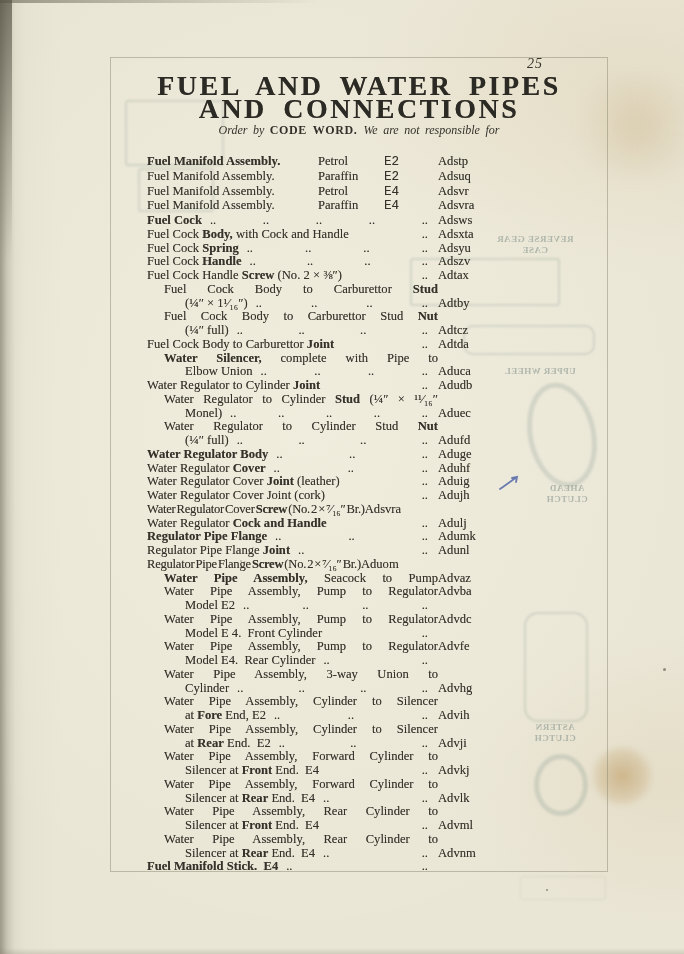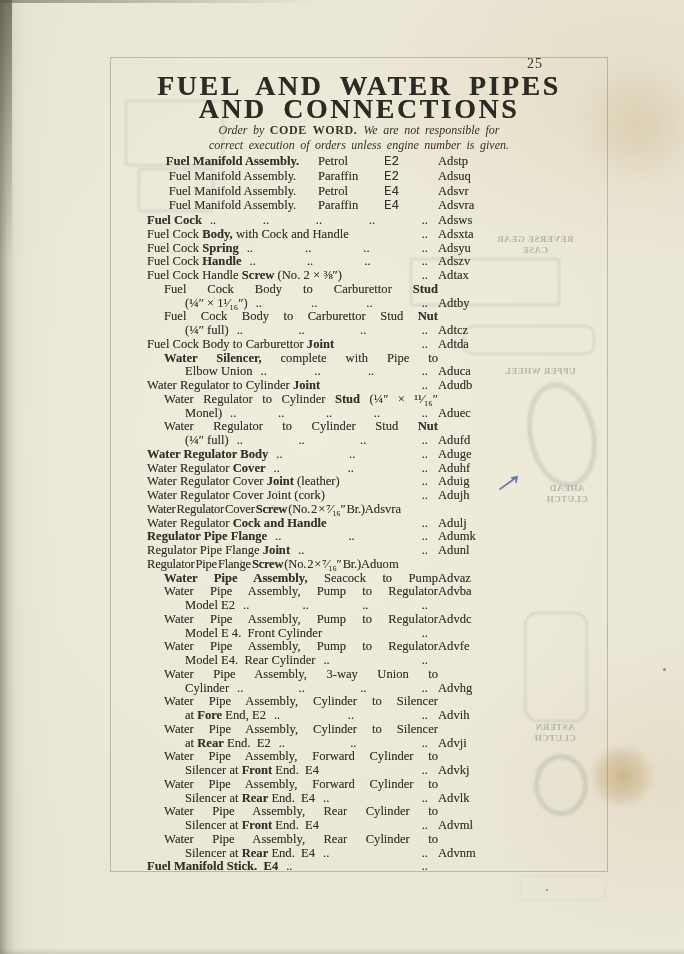--- a/index.html
+++ b/index.html
@@ -18,33 +18,33 @@
   .spine{position:absolute;left:0;top:0;width:15px;height:954px;
     background:linear-gradient(90deg,rgba(98,94,78,.45),rgba(130,126,108,.2) 45%,transparent);}
   .top-edge{position:absolute;left:0;top:0;width:320px;height:3px;
     background:linear-gradient(90deg,rgba(90,86,70,.55),transparent);}
   .bottom-edge{position:absolute;left:0;bottom:0;width:684px;height:6px;
     background:linear-gradient(0deg,rgba(120,115,96,.22),transparent);}
 
   .frame{position:absolute;left:110px;top:57px;width:496px;height:813px;
     border:1px solid rgba(140,138,116,.5);}
 
-  .pagenum{position:absolute;left:527px;top:56px;font-size:14px;letter-spacing:1px;color:#36342c;}
+  .pagenum{position:absolute;left:527px;top:56px;font-size:14px;letter-spacing:1px;color:#36342c;font-style:italic;}
 
   .header{position:absolute;left:28px;top:16px;width:440px;text-align:center;}
   .title{font-size:28px;font-weight:bold;letter-spacing:2.5px;word-spacing:7px;
     line-height:23px;color:#2c2a24;text-shadow:0 0 .4px rgba(40,38,30,.55);}
   .note{margin-top:3px;font-size:12px;font-style:italic;line-height:14.6px;
     word-spacing:2.5px;color:#33312a;}
   .note .em{font-style:normal;font-weight:bold;letter-spacing:.6px;}
 
   .list{position:absolute;left:36px;top:97px;width:358px;font-size:12.6px;
     line-height:13.75px;color:#34322a;text-shadow:0 0 .35px rgba(40,38,30,.4);}
   .line{display:flex;align-items:baseline;min-height:13.75px;}
-  .desc{white-space:pre-wrap;flex:0 1 auto;text-align:center;}
+  .desc{white-space:pre-wrap;flex:0 1 auto;}
   .desc.just{flex:1 1 auto;text-align:justify;text-align-last:justify;margin-left:17px;}
   .desc.ind{padding-left:38px;}
   .desc.tight{word-spacing:-1.8px;letter-spacing:-.25px;}
   .b{font-weight:bold;}
   .lead{flex:1 1 auto;text-align:justify;text-align-last:justify;
     padding:0 10px 0 8px;overflow:hidden;}
   .lead.single{text-align-last:right;}
   .lead.none{flex:0 0 0;padding:0;}
   .code{flex:0 0 67px;width:67px;}
   .colf{flex:0 0 66px;width:66px;}
@@ -97,21 +97,20 @@
 
   <div class="pagenum">25</div>
 
   <div class="frame">
 
     <div class="header">
       <div class="title">FUEL AND WATER PIPES</div>
       <div class="title">AND CONNECTIONS</div>
       <div class="note">
         <span>Order by </span><span class="em">CODE WORD.</span><span> We are not responsible for</span><br>
-        <span>correct execution of orders unless engine number is given.</span>
       </div>
     </div>
 
     <div class="list">
         <div class="line">
           <span class="desc fixed"><span class="b">Fuel Manifold Assembly.</span></span>
           <span class="colf">Petrol</span>
           <span class="colm">E2</span>
           <span class="code">Adstp</span>
         </div>

